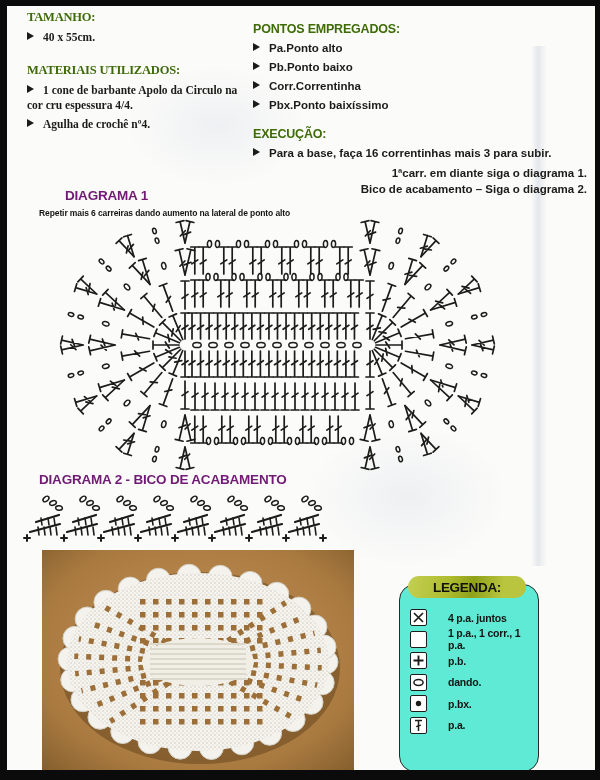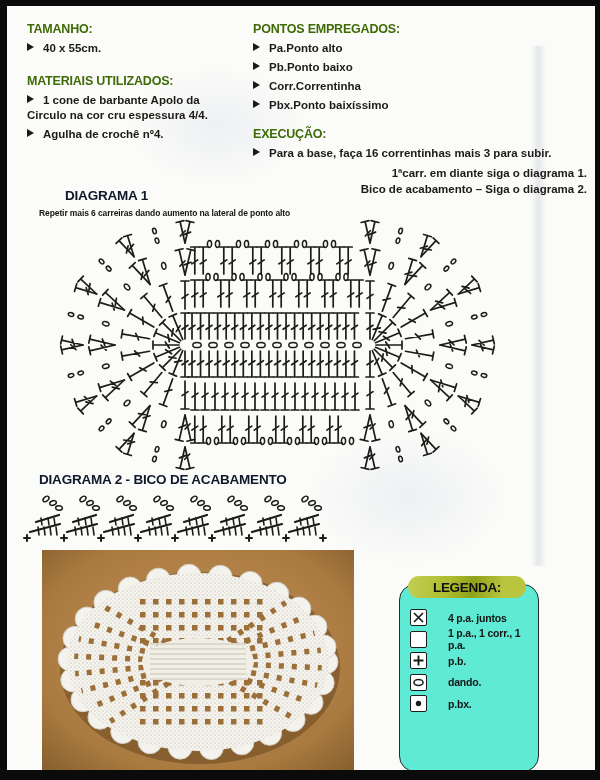--- a/index.html
+++ b/index.html
@@ -30,21 +30,21 @@
     color:var(--ink,#1b1b18);font-weight:bold;font-size:11.5px;line-height:15px;
     margin:0 0 4px 0;
   }
   .tri{
     display:inline-block;width:0;height:0;vertical-align:1px;
     border-left:7px solid #1b1b18;border-top:4.5px solid transparent;border-bottom:4.5px solid transparent;
     margin-right:9px;
   }
   .plainline{color:var(--ink,#1b1b18);font-weight:bold;font-size:11.5px;line-height:16px;margin:0;text-align:right;}
   .diag-title{
-    position:absolute;color:#0f172a;font-weight:bold;font-size:13.5px;letter-spacing:-0.2px;
+    position:absolute;color:#701a75;font-weight:bold;font-size:13.5px;letter-spacing:-0.2px;
   }
   .diag-note{
     position:absolute;color:#141412;font-weight:bold;font-size:8.5px;letter-spacing:-0.1px;
   }
   svg{display:block;}
   .diagram-svg path, .diagram-svg line{stroke:#1c1c19;fill:none;stroke-linecap:round;}
   .diagram-svg ellipse{stroke:#1c1c19;fill:none;}
   
   .photo{
     position:absolute;left:35px;top:544px;width:312px;height:228px;
@@ -71,21 +71,21 @@
 </style>
 </head>
 <body>
 
 <div class="page">
 
   <div class="scan-strip"></div>
   <div class="scan-blob" style="left:120px;top:60px;width:180px;height:120px;"></div>
   <div class="scan-blob" style="left:300px;top:420px;width:200px;height:140px;"></div>
 
-  <div class="col" style="left:20px;top:16px;width:212px;">
+  <div class="col" style="left:20px;top:4px;width:212px;font-family:Liberation Serif, serif;">
     <p class="sec-title">TAMANHO:</p>
     <p class="item"><span class="tri"></span><span>40 x 55cm.</span></p>
     <p class="sec-title" style="margin-top:18px;">MATERIAIS UTILIZADOS:</p>
     <p class="item"><span class="tri"></span><span>1 cone de barbante Apolo da Circulo na cor cru espessura 4/4.</span></p>
     <p class="item"><span class="tri"></span><span>Agulha de crochê nº4.</span></p>
   </div>
 
   <div class="col" style="left:246px;top:16px;width:334px;">
     <p class="sec-title">PONTOS EMPREGADOS:</p>
     <p class="item"><span class="tri"></span><span>Pa.Ponto alto</span></p>
@@ -670,16 +670,24 @@
         <span class="legend-label">dando.</span>
       </div>
       <div class="legend-row">
         <span class="sym-box">
           <svg width="15" height="15" viewBox="0 0 15 15">
               <circle cx="7.5" cy="7.5" r="2.7" fill="#1c1c19"></circle>
             </svg>
         </span>
         <span class="legend-label">p.bx.</span>
       </div>
+      <div class="legend-row">
+        <span class="sym-box">
+          <svg width="15" height="15" viewBox="0 0 15 15">
+              <path d="M7.5,2.6 V13 M4,2.6 H11 M5.2,8.6 L9.8,7.1" stroke="#1c1c19" stroke-width="1.5" fill="none"></path>
+            </svg>
+        </span>
+        <span class="legend-label">p.a.</span>
+      </div>
     </div>
   </div>
 
 </div>
 
 </body></html>

